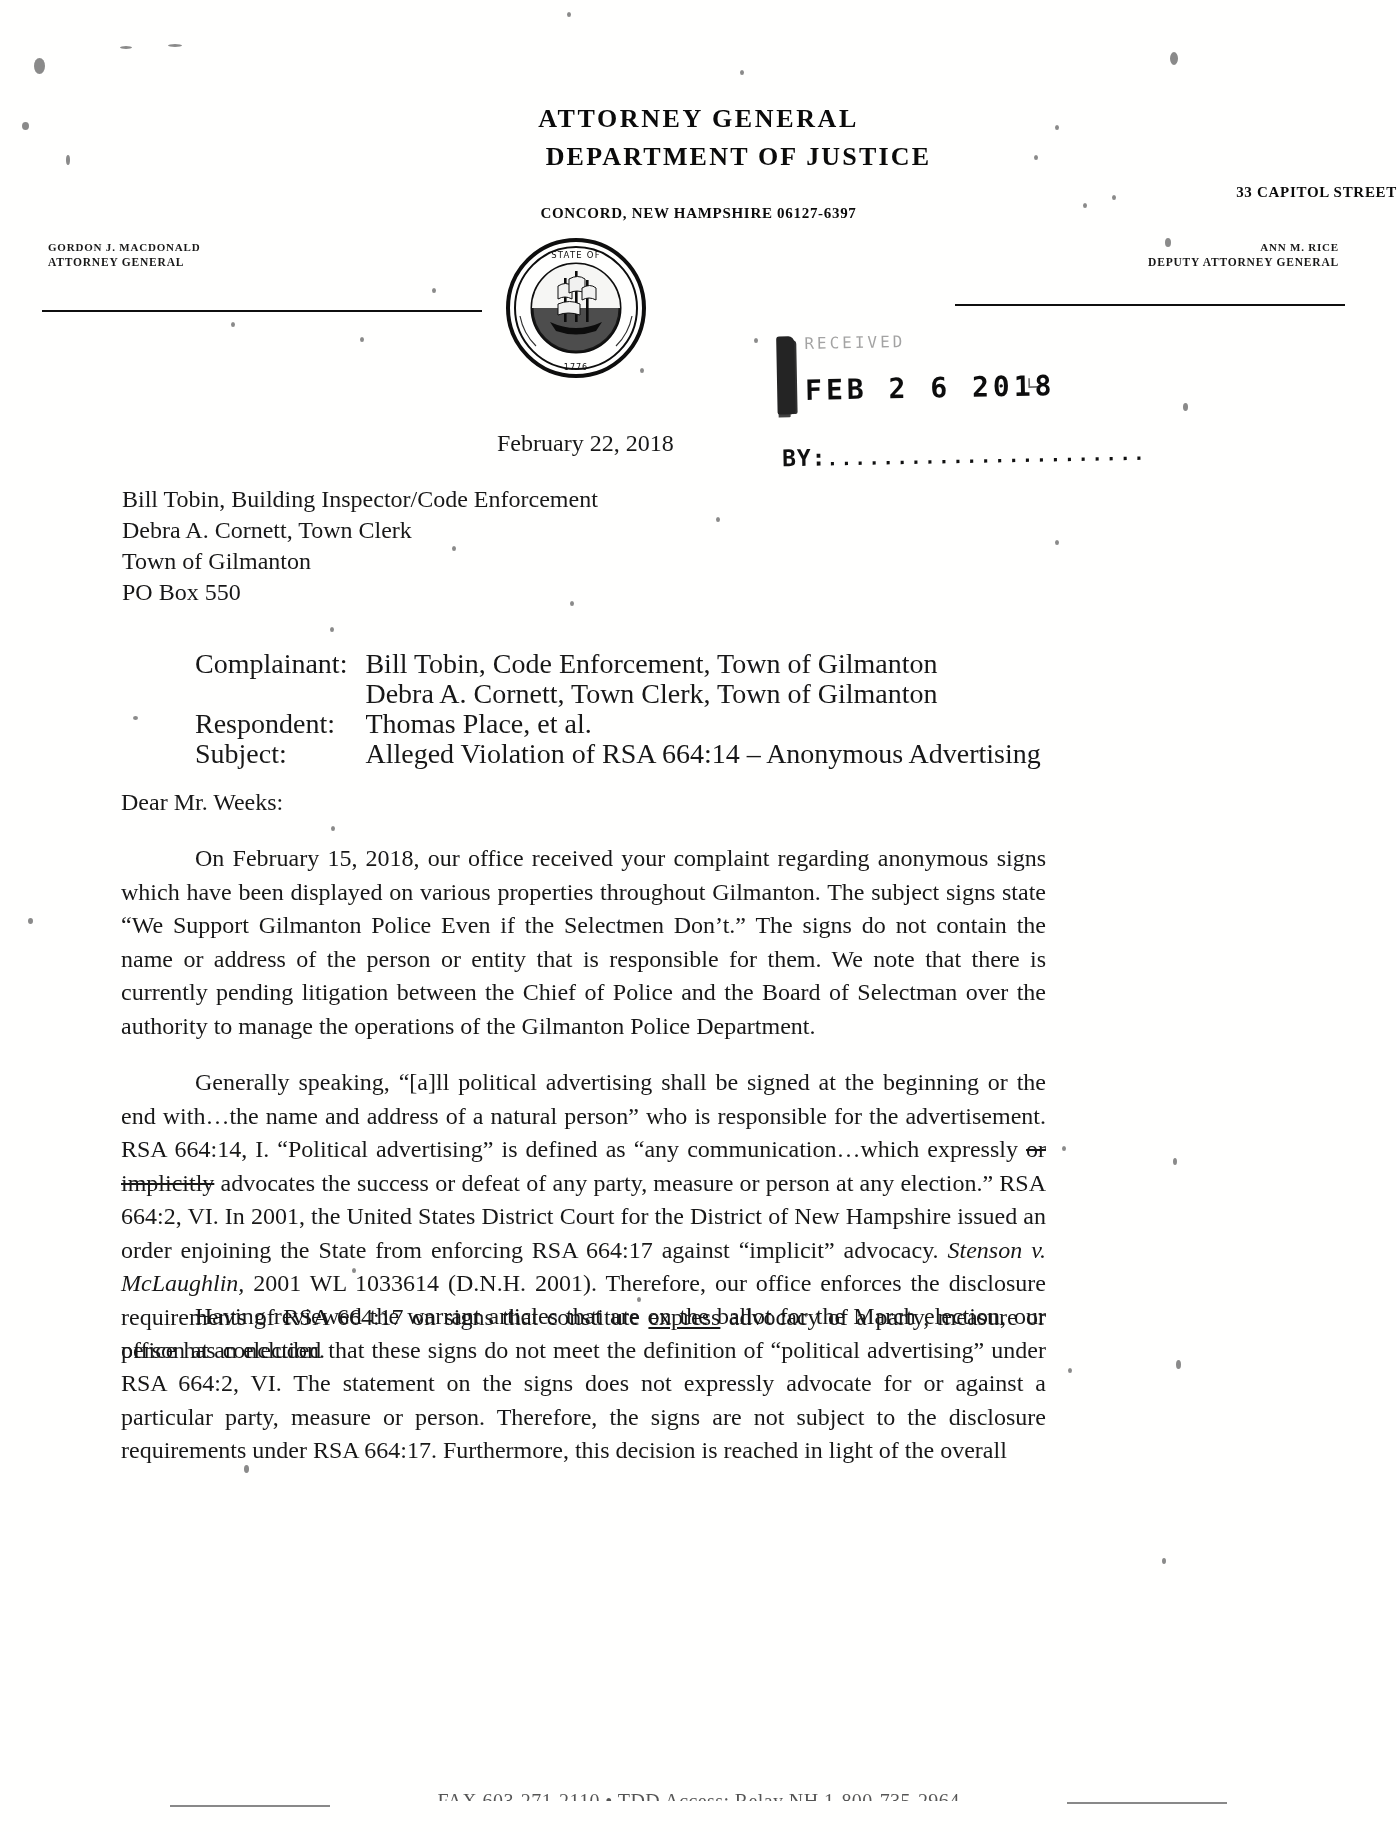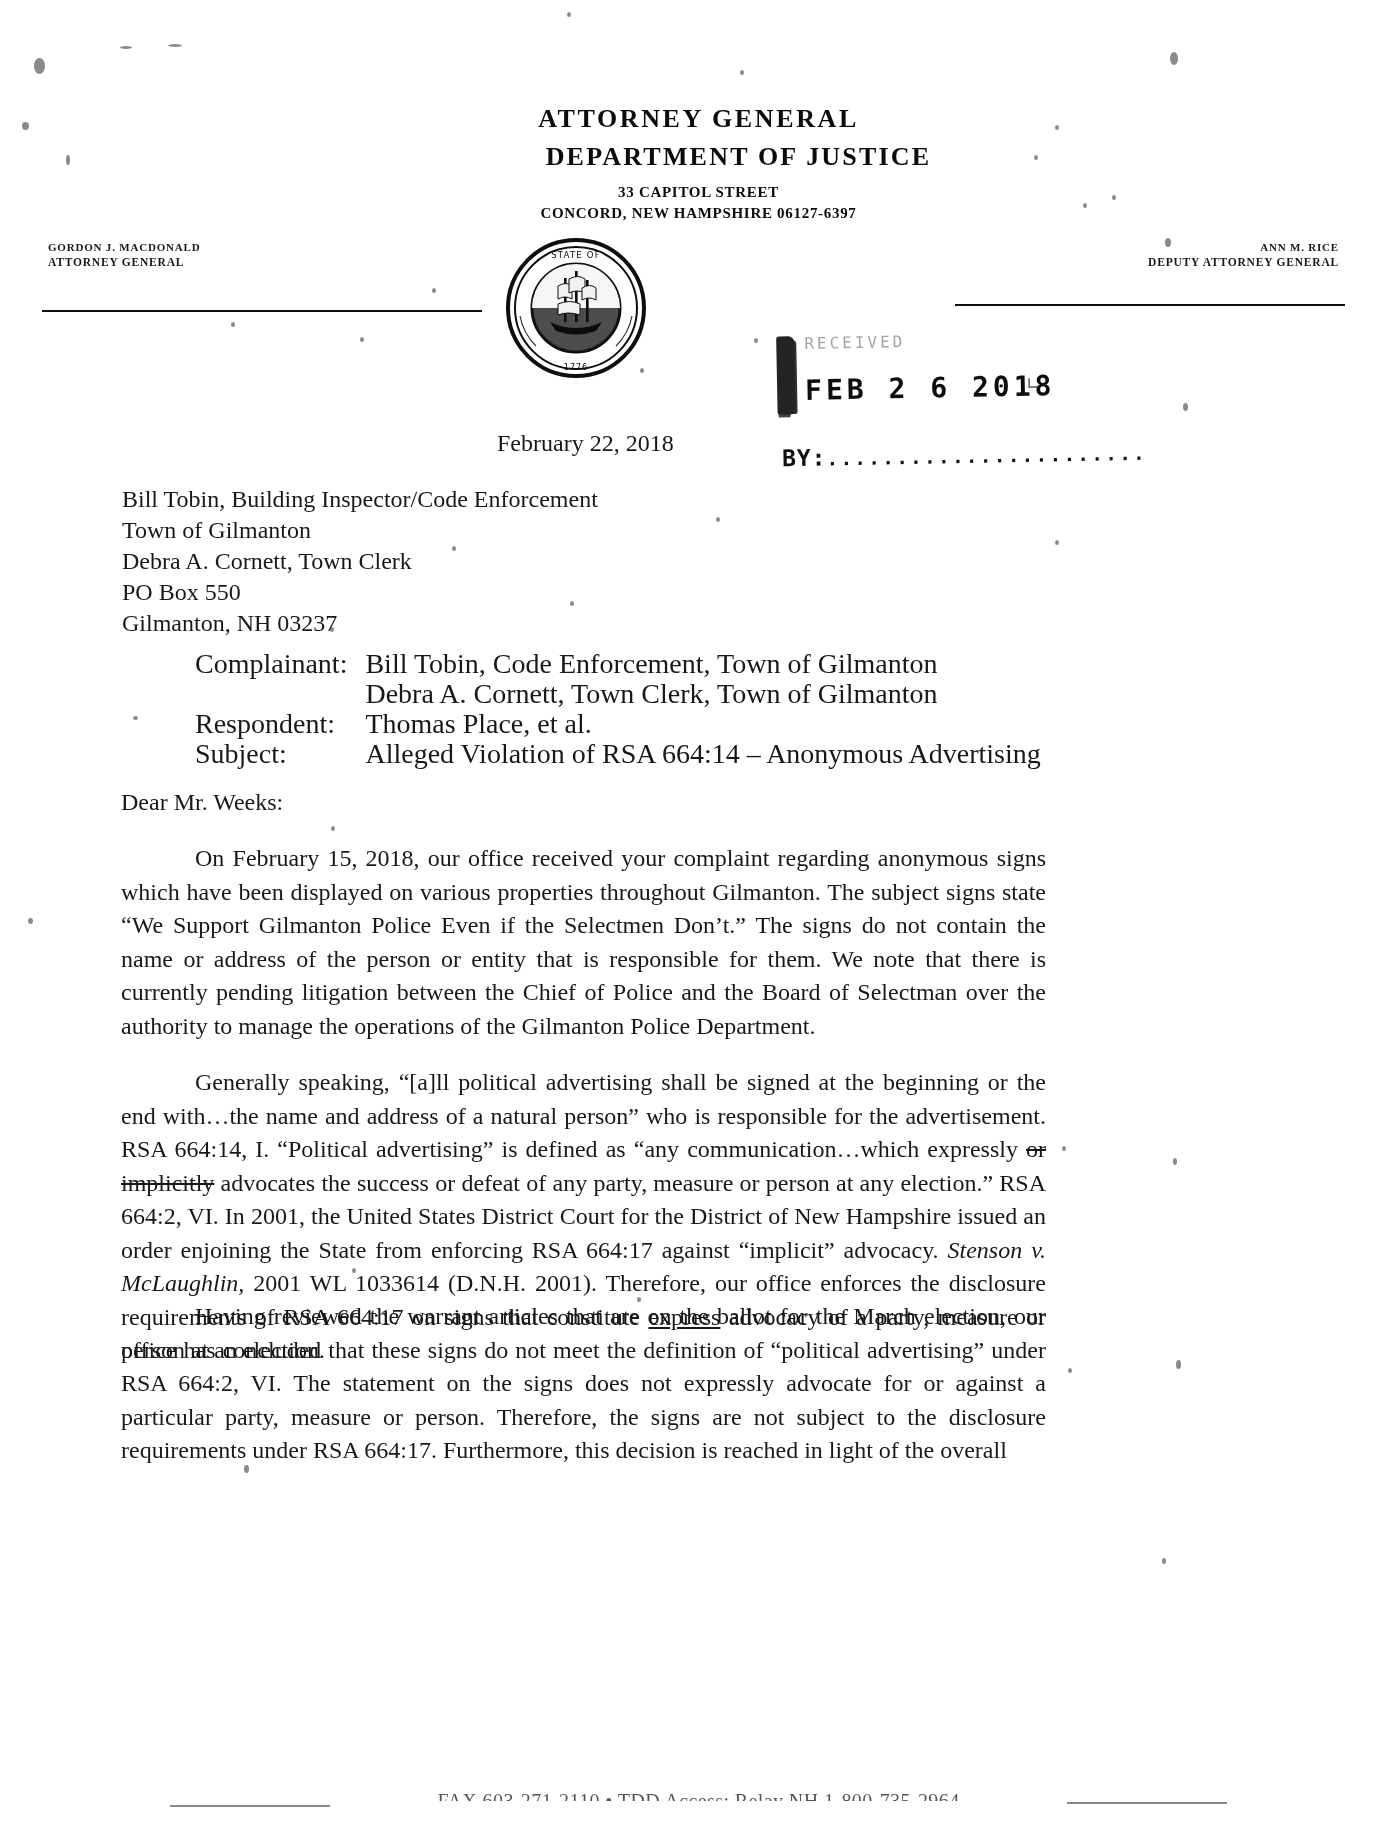--- a/index.html
+++ b/index.html
@@ -31,21 +31,21 @@
     position: absolute;
     width: 100%;
     text-align: center;
     font-weight: bold;
     letter-spacing: 2.0px;
     color: #0d0d0d;
   }
   #lh1 { top: 104px; font-size: 26px; letter-spacing: 2.6px; }
   #lh2 { top: 142px; font-size: 26px; letter-spacing: 2.2px; margin-left: 40px; }
   #lh3 {
-    top: 184px; font-size: 15px; font-weight: bold; letter-spacing: .7px;
+    top: 184px; font-size: 15px; font-weight: bold; letter-spacing: .7px; text-align: right;
   }
   #lh4 {
     top: 205px; font-size: 15px; font-weight: bold; letter-spacing: .7px;
   }
 
   .officer {
     position: absolute;
     font-weight: bold;
     line-height: 1.35;
   }
@@ -269,24 +269,23 @@
   </div>
 
   <div id="stamp-by">
     <span>BY:</span><span class="dots">.......................</span>
   </div>
 
   <div id="date-line">February 22, 2018</div>
 
   <div id="addressee">
     <div>Bill Tobin, Building Inspector/Code Enforcement</div>
+    <div>Debra A. Cornett, Town Clerk</div>
     <div>Town of Gilmanton</div>
-    <div>Debra A. Cornett, Town Clerk</div>
     <div>PO Box 550</div>
-    <div>Gilmanton, NH 03237</div>
   </div>
 
   <div id="matter">
     <table>
       <tbody>
           <tr>
         <td class="lbl">Complainant:</td>
         <td>Bill Tobin, Code Enforcement, Town of Gilmanton</td>
       </tr>
       <tr>

